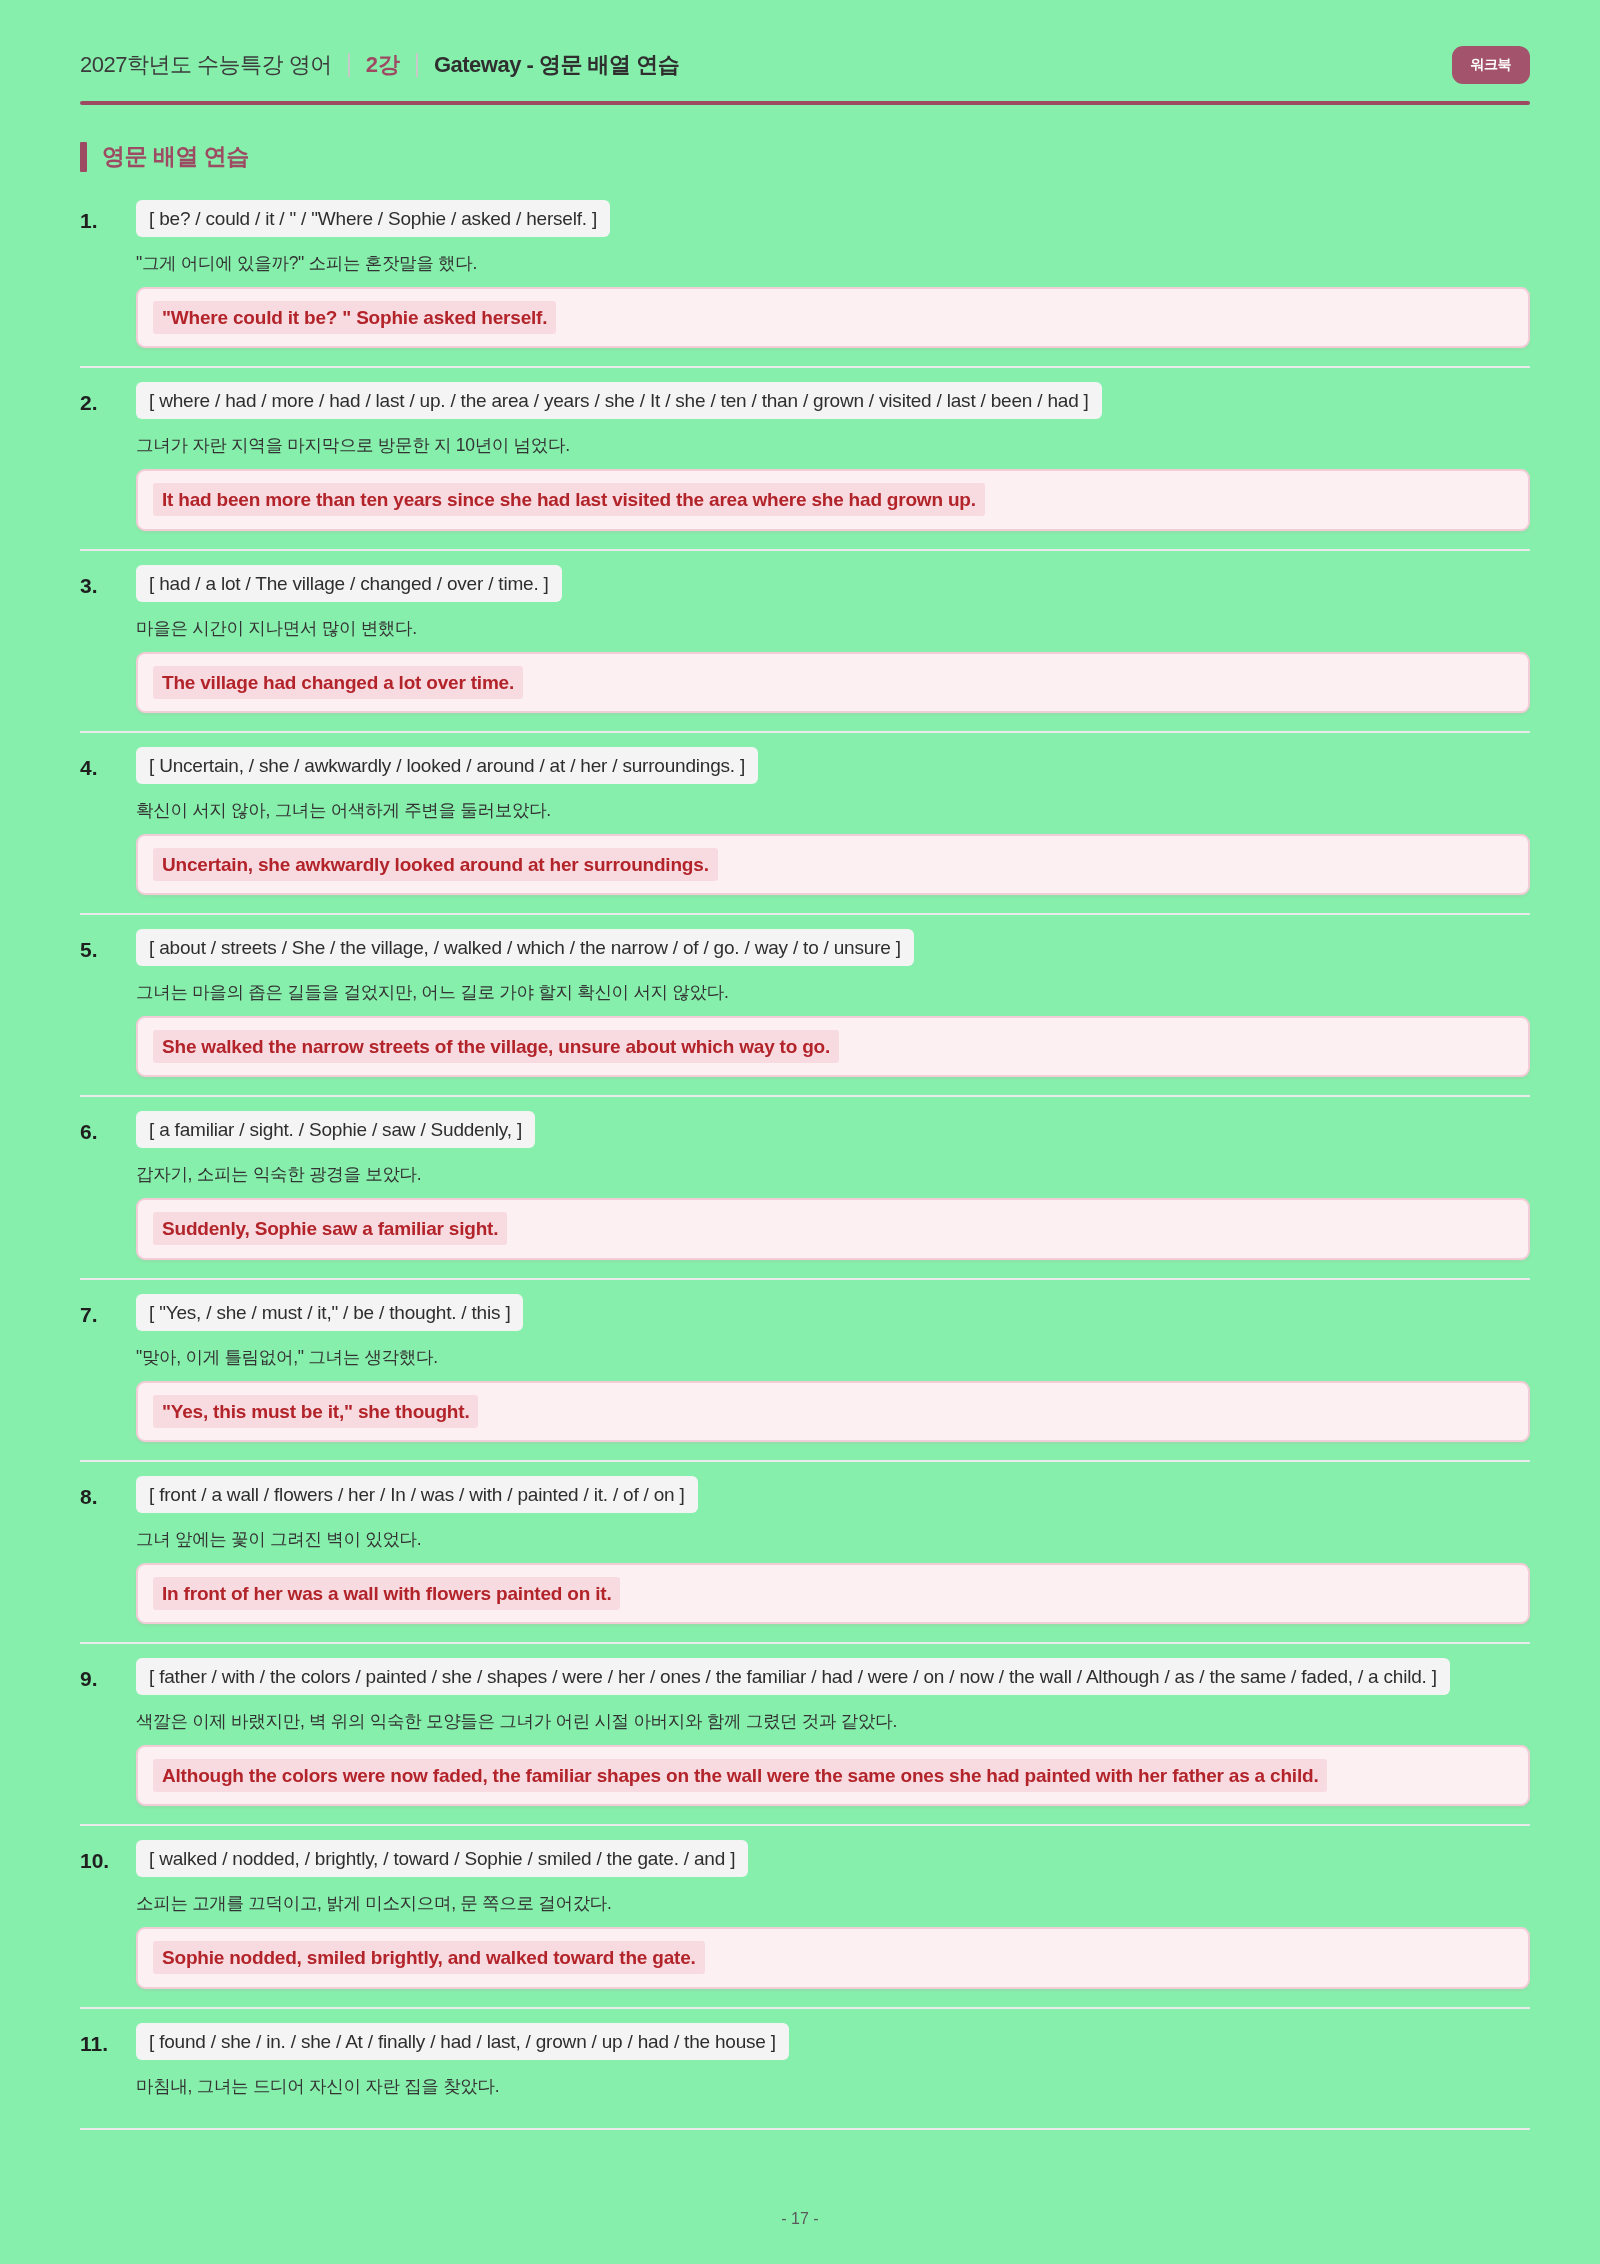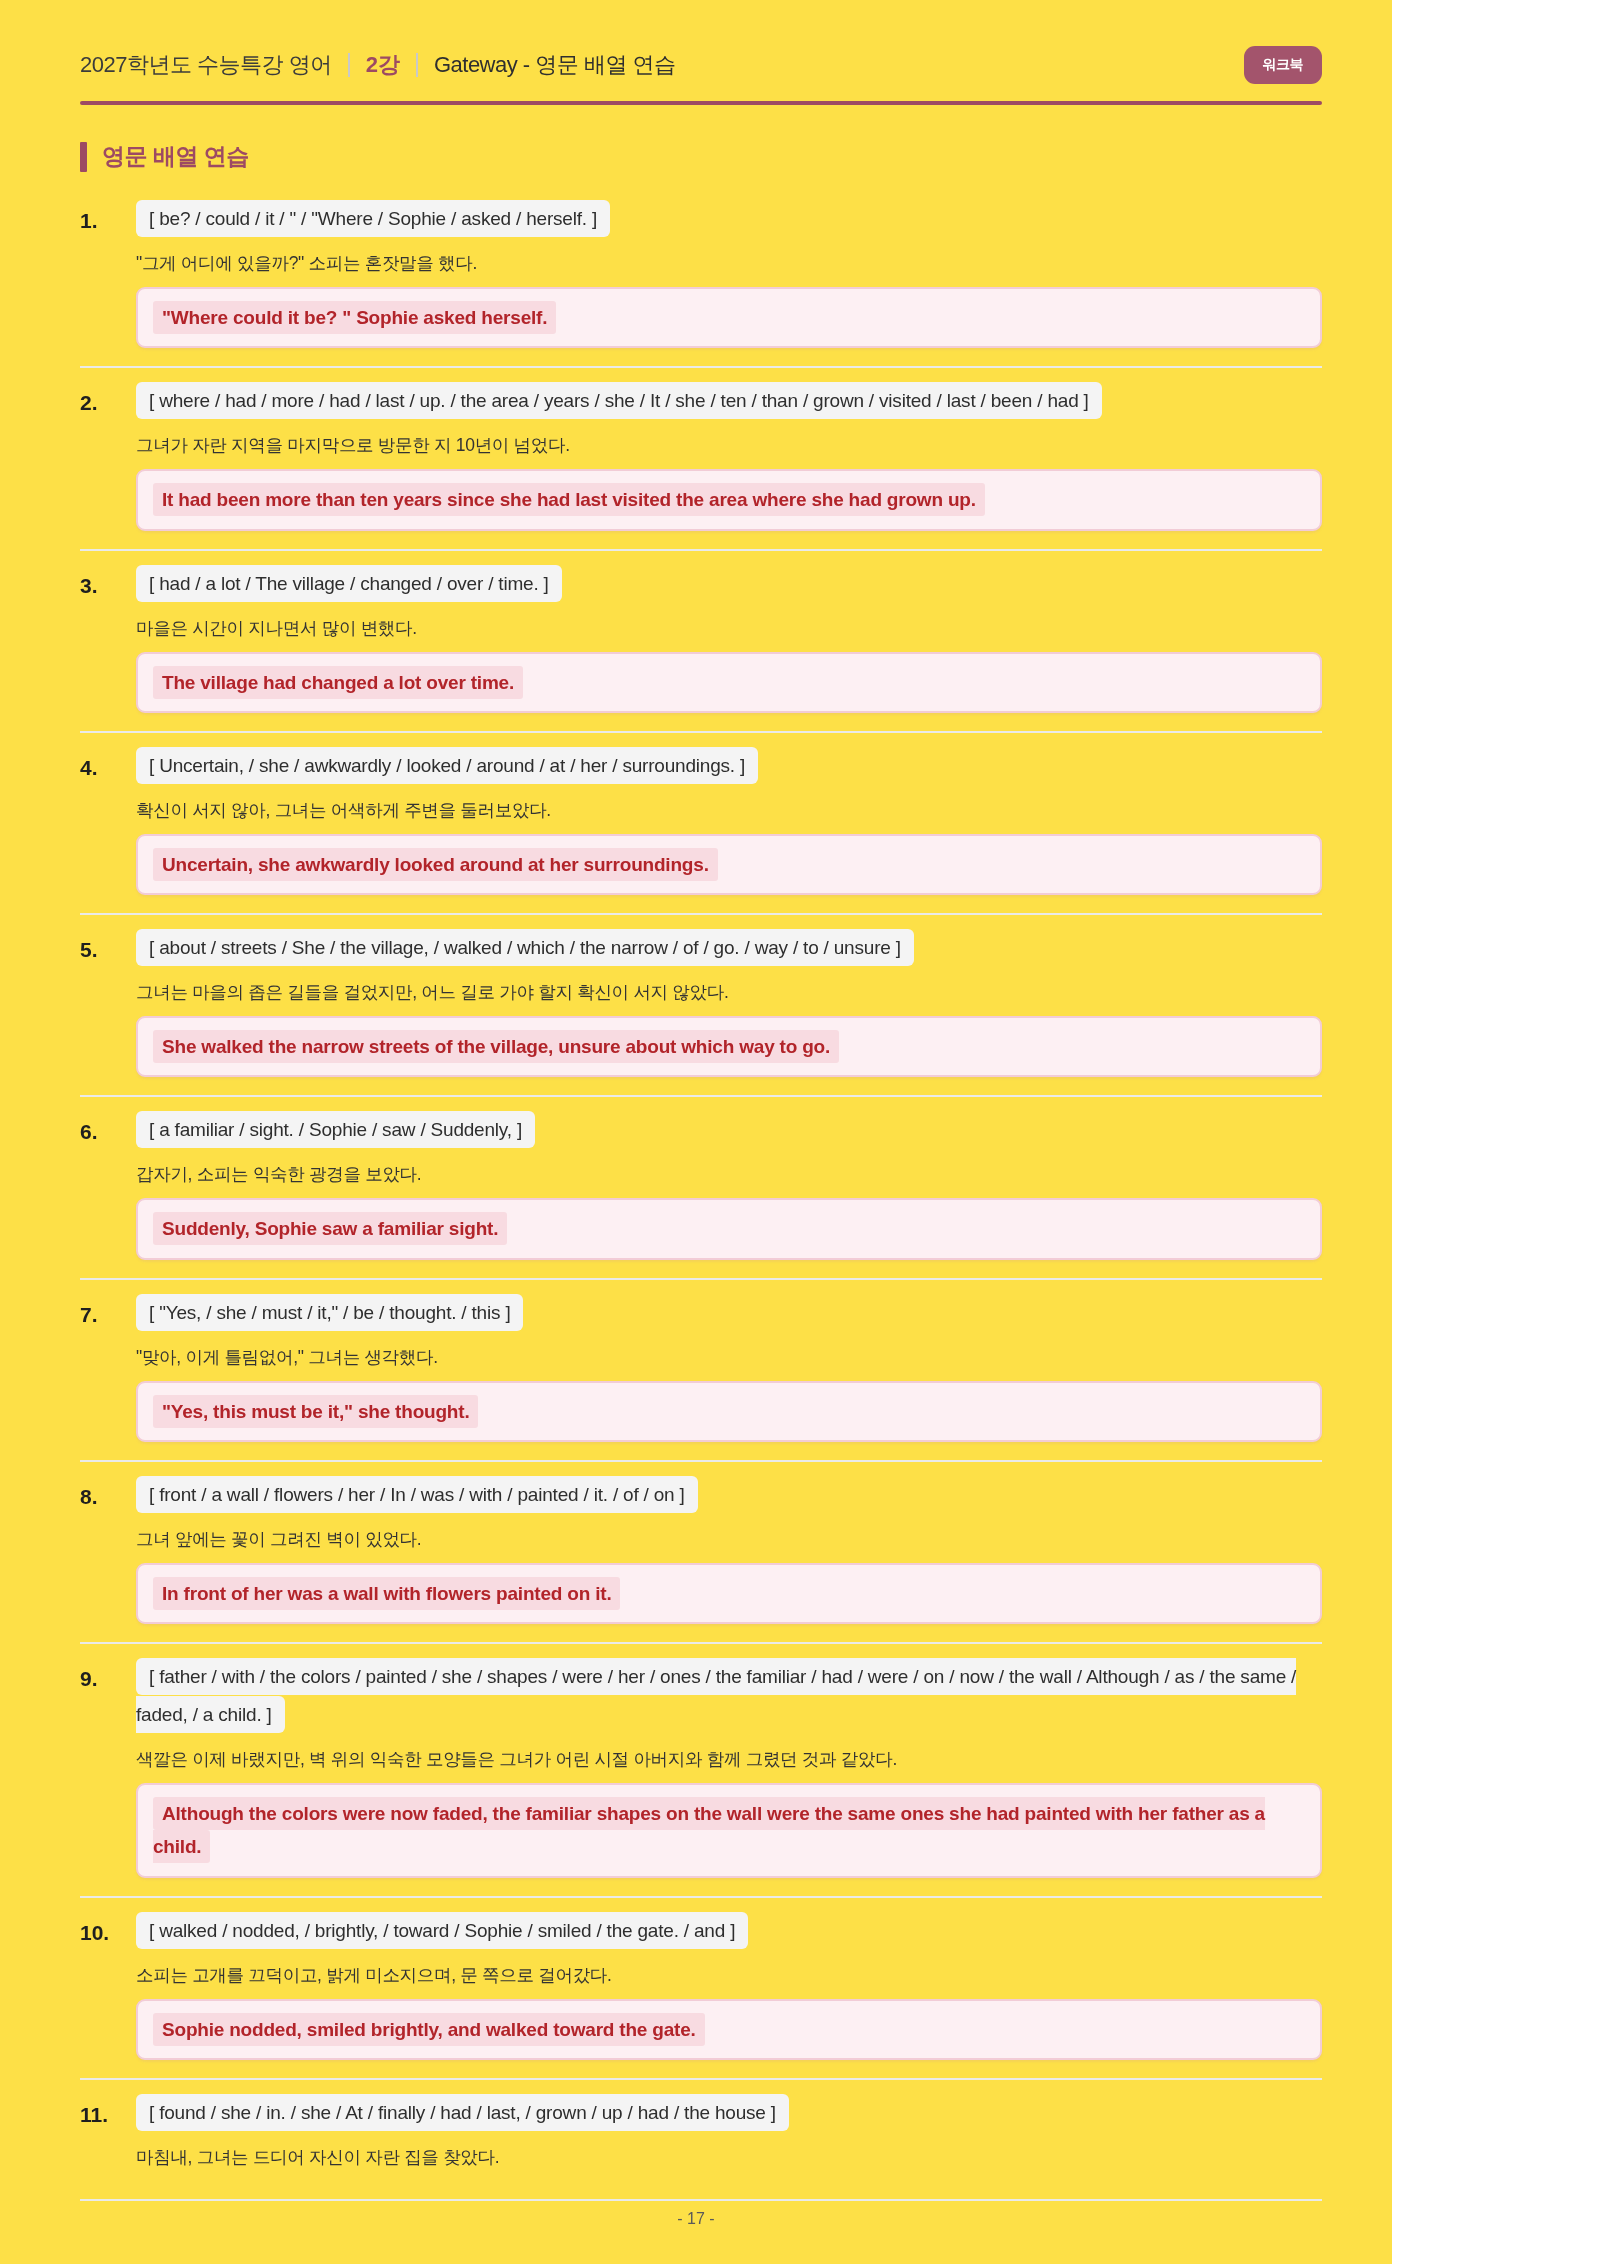--- a/index.html
+++ b/index.html
@@ -4,38 +4,38 @@
 <style>
   * { box-sizing: border-box; }
   html, body { margin: 0; padding: 0; background: #ffffff; }
   body {
     width: 1600px;
     font-family: "Liberation Sans", "DejaVu Sans", sans-serif;
     color: #333;
   }
   .page {
     position: relative;
-    width: 1392px;
+    width: 1600px;
     min-height: 2264px;
-    background: #fde047;
+    background: #86efac;
     overflow: hidden;
   }
 
   
   .header {
     margin: 46px 70px 0 80px;
     display: flex;
     align-items: center;
     justify-content: space-between;
   }
   .header-left { display: flex; align-items: center; font-size: 22px; color: #3b3b3b; }
   .course { font-weight: 500; letter-spacing: -0.5px; }
   .vsep { display: inline-block; width: 2px; height: 24px; background: #c9c9c9; margin: 0 16px; }
   .lesson { color: #9d4a63; font-weight: bold; }
-  .htitle { font-weight: normal; color: #2f2f2f; letter-spacing: -0.5px; }
+  .htitle { font-weight: bold; color: #2f2f2f; letter-spacing: -0.5px; }
   .badge {
     background: #a3546c;
     color: #fff;
     font-size: 14px;
     font-weight: bold;
     padding: 10px 19px;
     border-radius: 11px;
     letter-spacing: -0.5px;
   }
   .header-rule {

